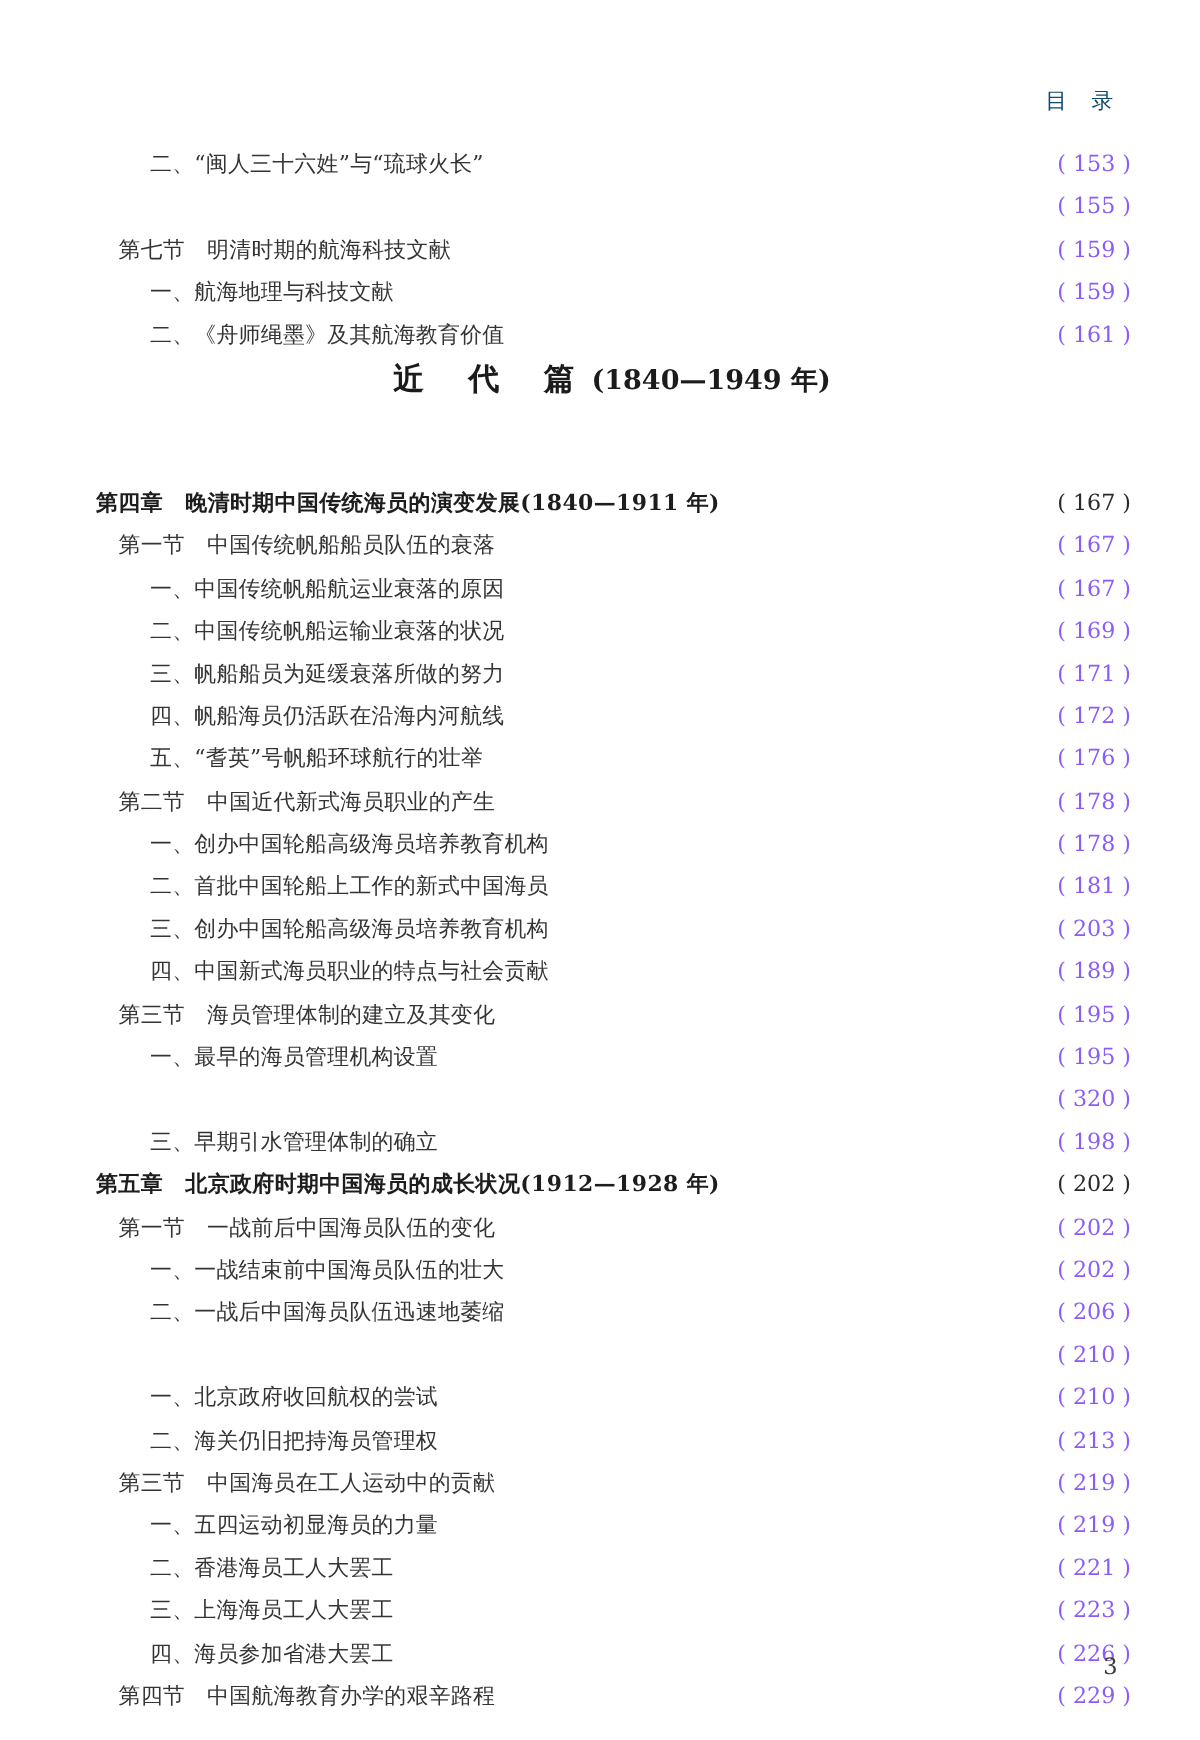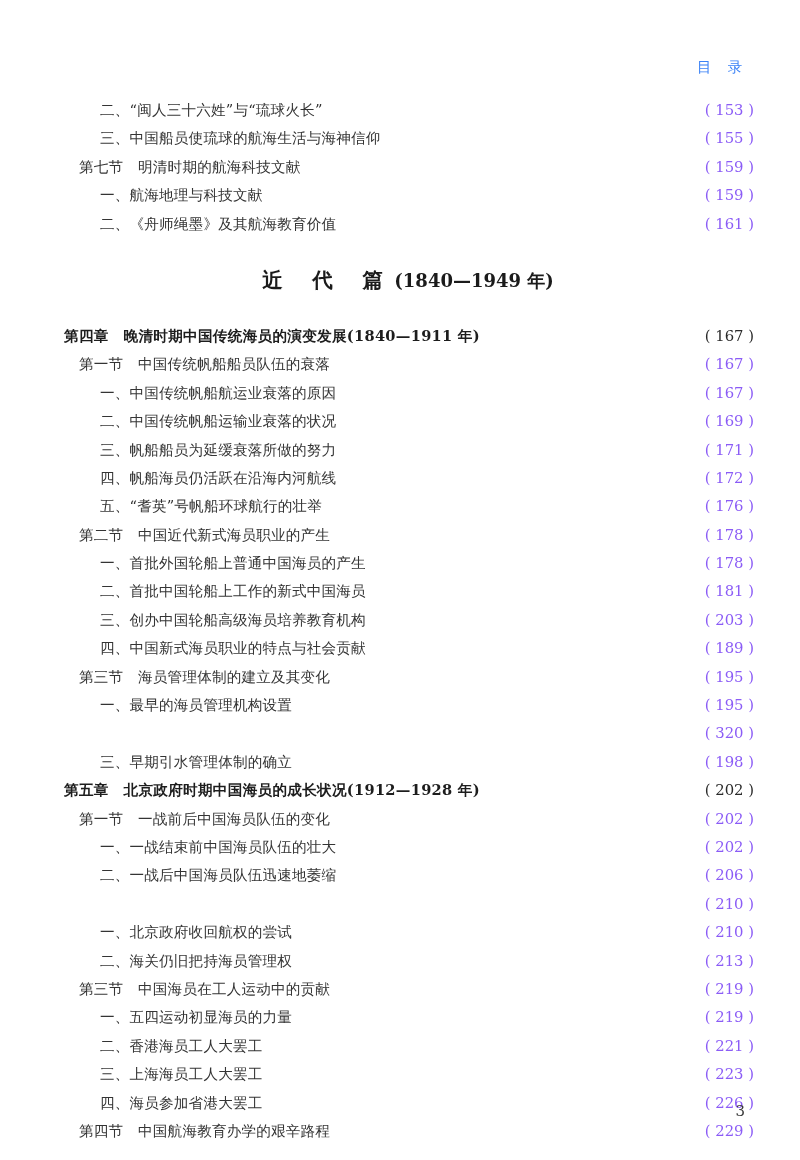--- a/index.html
+++ b/index.html
@@ -23,21 +23,21 @@
     height: 1160px;
     padding: 0;
   }
 
   
   .running-header {
     position: absolute;
     top: 58px;
     right: 52px;
     font-size: 14.5px;
-    color: #3b82f6;
+    color: #0c4a6e;
     letter-spacing: 0.40em;
     font-family: "DejaVu Serif", "Liberation Serif", serif;
     white-space: nowrap;
     text-align: right;
   }
 
   
   .toc {
     position: absolute;
     top: 96px;
@@ -94,21 +94,20 @@
   .lvl-item     { padding-left: 38px; }
 
   .lvl-chapter .label { letter-spacing: 0.02em; }
   .lvl-chapter .pageno { font-weight: normal; color: #2a2a2a; }
   .lvl-chapter .leader::before { color: #5a5a5a; }
 
   
   .part-divider {
     height: 84px;
     display: flex;
-    align-items: center;
     justify-content: center;
   }
   .part-title {
     font-size: 20.5px;
     font-weight: bold;
     color: #1b1b1b;
     letter-spacing: 0.02em;
     white-space: nowrap;
     font-family: "DejaVu Serif", "Liberation Serif", serif;
   }
@@ -132,21 +131,20 @@
 
   <div class="running-header">目 录</div>
 
   <div class="toc" id="toc-list">
       <div class="toc-row lvl-item">
         <span class="label">二、“闽人三十六姓”与“琉球火长”</span>
         <span class="leader"></span>
         <span class="pageno">( 153 )</span>
       </div>
       <div class="toc-row lvl-item">
-        <span class="label">三、中国船员使琉球的航海生活与海神信仰</span>
         <span class="leader"></span>
         <span class="pageno">( 155 )</span>
       </div>
       <div class="toc-row lvl-section">
         <span class="label">第七节　明清时期的航海科技文献</span>
         <span class="leader"></span>
         <span class="pageno">( 159 )</span>
       </div>
       <div class="toc-row lvl-item">
         <span class="label">一、航海地理与科技文献</span>
@@ -195,21 +193,21 @@
         <span class="label">五、“耆英”号帆船环球航行的壮举</span>
         <span class="leader"></span>
         <span class="pageno">( 176 )</span>
       </div>
       <div class="toc-row lvl-section">
         <span class="label">第二节　中国近代新式海员职业的产生</span>
         <span class="leader"></span>
         <span class="pageno">( 178 )</span>
       </div>
       <div class="toc-row lvl-item">
-        <span class="label">一、首批外国轮船上普通中国海员的产生</span>
+        <span class="label">一、创办中国轮船高级海员培养教育机构</span>
         <span class="leader"></span>
         <span class="pageno">( 178 )</span>
       </div>
       <div class="toc-row lvl-item">
         <span class="label">二、首批中国轮船上工作的新式中国海员</span>
         <span class="leader"></span>
         <span class="pageno">( 181 )</span>
       </div>
       <div class="toc-row lvl-item">
         <span class="label">三、创办中国轮船高级海员培养教育机构</span>

